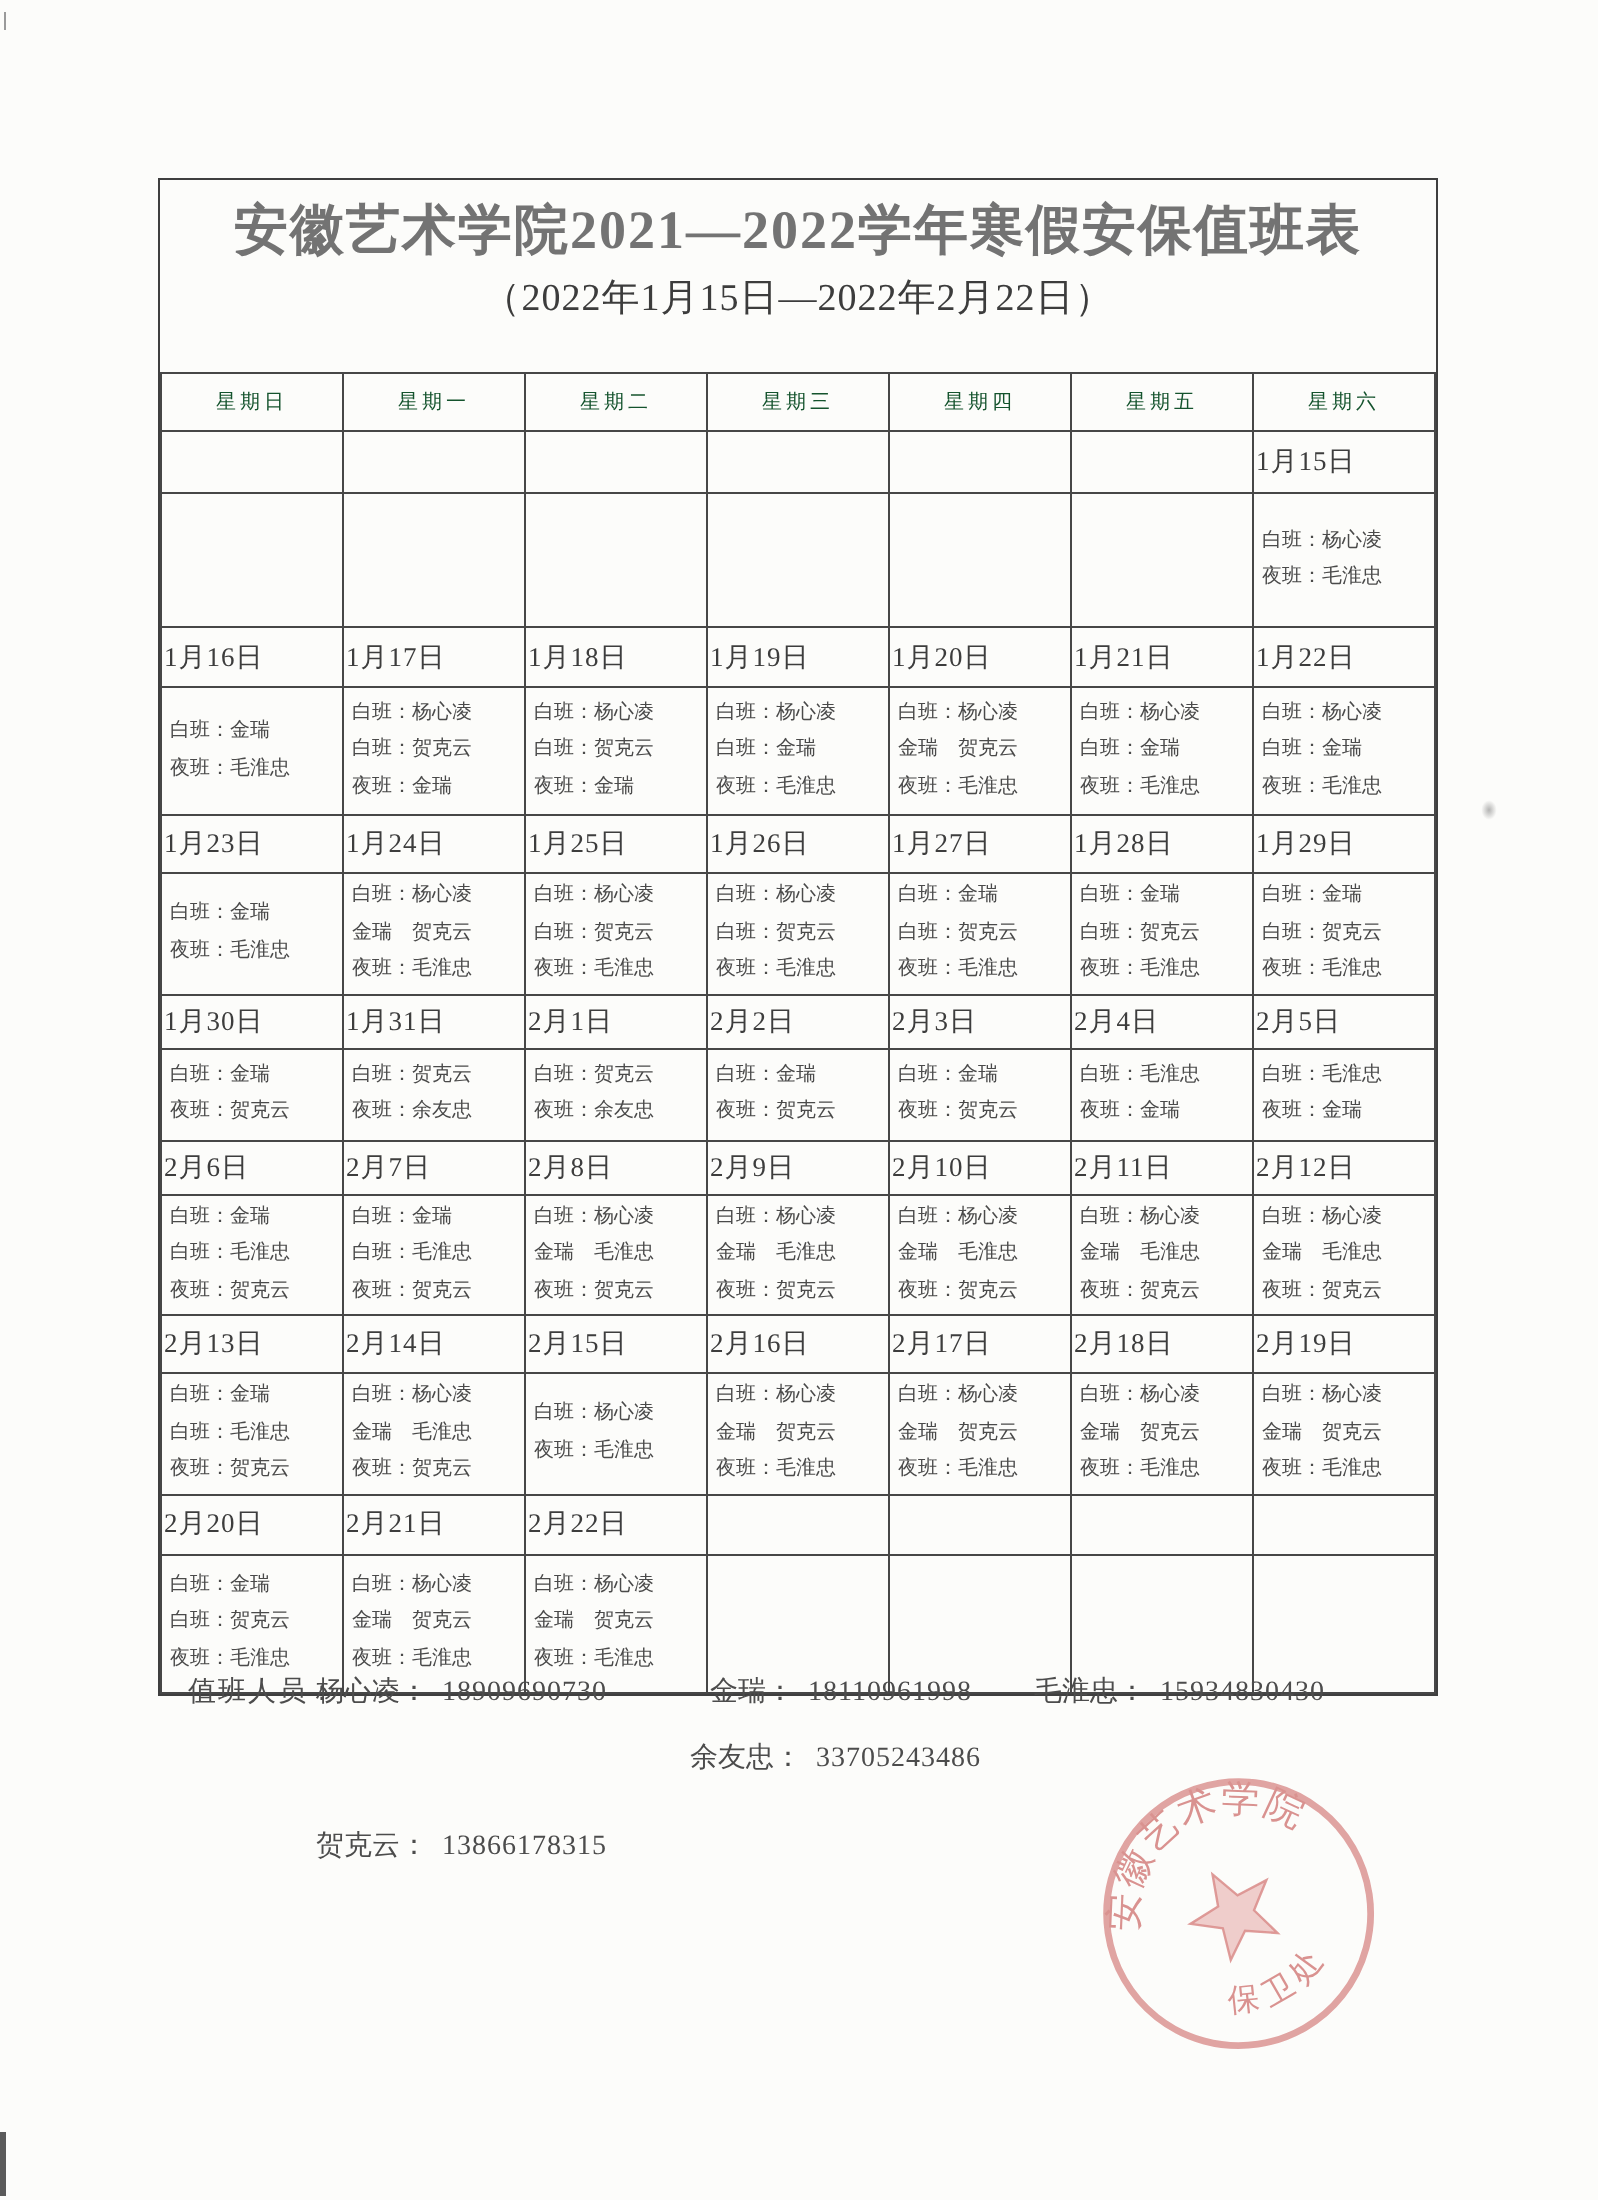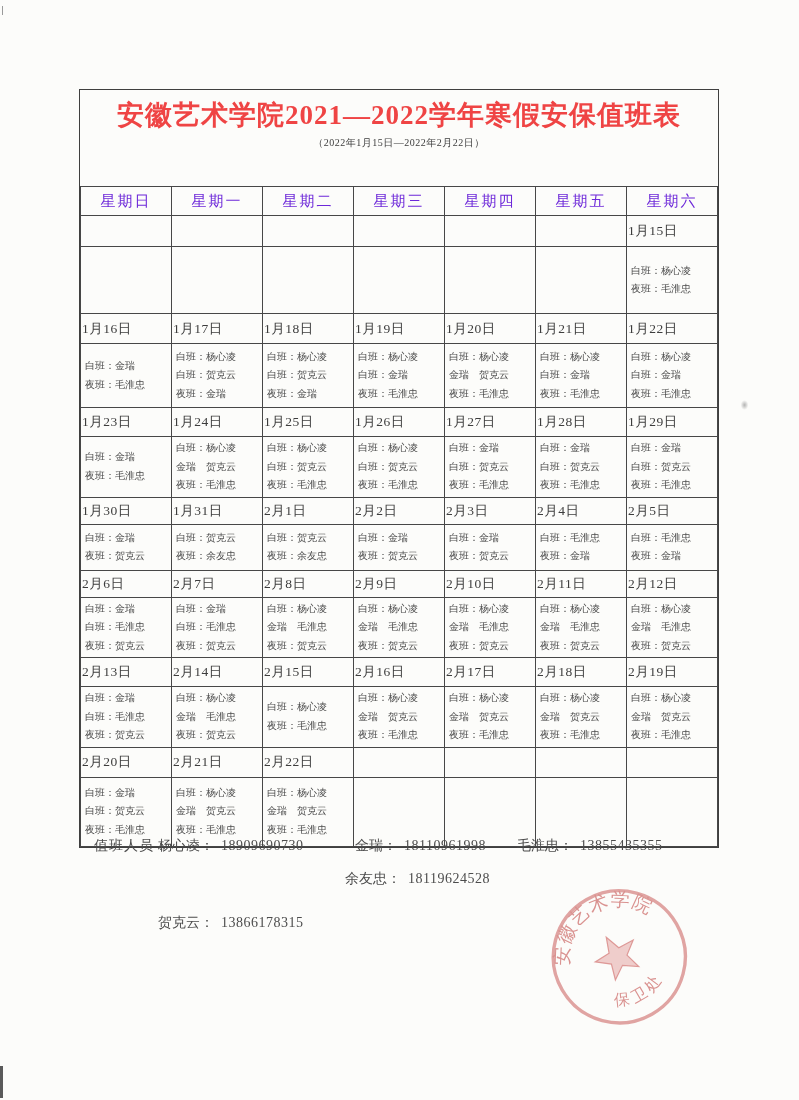--- a/index.html
+++ b/index.html
@@ -10,34 +10,34 @@
   }
   .sheet{position:absolute;inset:0;}
 
   
   .table-wrap{
     position:absolute;left:79px;top:89px;width:638px;
     border:1.6px solid #3f3f3f;background:transparent;
   }
   .title-block{height:96px;text-align:center;}
   .doc-title{
-    padding-top:9px;font-size:27px;font-weight:700;color:#ef4444;
+    padding-top:9px;font-size:27px;font-weight:700;color:#737373;
     letter-spacing:1px;line-height:32px;
   }
   .doc-subtitle{
-    margin-top:5px;font-size:10px;color:#3c3c3c;letter-spacing:.5px;
+    margin-top:5px;font-size:19px;color:#3c3c3c;letter-spacing:.5px;
   }
   table.duty{
     width:100%;border-collapse:collapse;table-layout:fixed;
   }
   table.duty th,table.duty td{
     border:1.4px solid #474747;margin:0;overflow:hidden;
   }
   table.duty th{
-    height:26px;font-size:15px;font-weight:400;color:#6d28d9;
+    height:26px;font-size:10px;font-weight:400;color:#14532d;
     letter-spacing:2px;
   }
   td.date-cell{
     vertical-align:middle;
     font-size:13.5px;color:#3d3d3d;letter-spacing:.5px;
   }
   td.duty-cell{
     vertical-align:middle;padding:2px 2px 2px 4px;
     font-size:10px;color:#4a4a4a;
   }
@@ -361,24 +361,24 @@
             <td class="duty-cell"></td>
             <td class="duty-cell"></td>
           </tr>
         </tbody>
     </table>
   </div>
 
   <div class="footer">
     <div class="footer-line l1">
       <span class="footer-label">值班人员：</span>
-      <span id="contacts1"><span class="contact" style="left: 78px;"><span class="cname">杨心凌：</span><span class="phone">18909690730</span></span><span class="contact" style="left: 275px;"><span class="cname">金瑞：</span><span class="phone">18110961998</span></span><span class="contact" style="left: 437px;"><span class="cname">毛淮忠：</span><span class="phone">13855435355</span></span></span>
+      <span id="contacts1"><span class="contact" style="left: 78px;"><span class="cname">杨心凌：</span><span class="phone">18909690730</span></span><span class="contact" style="left: 275px;"><span class="cname">金瑞：</span><span class="phone">18110961998</span></span><span class="contact" style="left: 437px;"><span class="cname">毛淮忠：</span><span class="phone">15934830430</span></span></span>
     </div>
     <div class="footer-line l2">
-      <span id="contacts2"><span class="contact" style="left: 78px; margin-top: 44px;"><span class="cname">贺克云：</span><span class="phone">13866178315</span></span><span class="contact" style="left: 265px;"><span class="cname">余友忠：</span><span class="phone">18119624528</span></span></span>
+      <span id="contacts2"><span class="contact" style="left: 78px; margin-top: 44px;"><span class="cname">贺克云：</span><span class="phone">13866178315</span></span><span class="contact" style="left: 265px;"><span class="cname">余友忠：</span><span class="phone">33705243486</span></span></span>
     </div>
   </div>
 
   <div class="stamp">
     <svg width="144" height="144" viewBox="0 0 144 144">
       <defs>
         <path id="arcTop" d="M 23.6 54.1 A 51 51 0 0 1 119.4 54.1"></path>
         <path id="arcBottom" d="M 42 109.5 A 48 48 0 0 0 101 109.5"></path>
       </defs>
       <circle cx="71.5" cy="71.5" r="66" fill="none" stroke="#dc9593" stroke-width="3.4"></circle>

